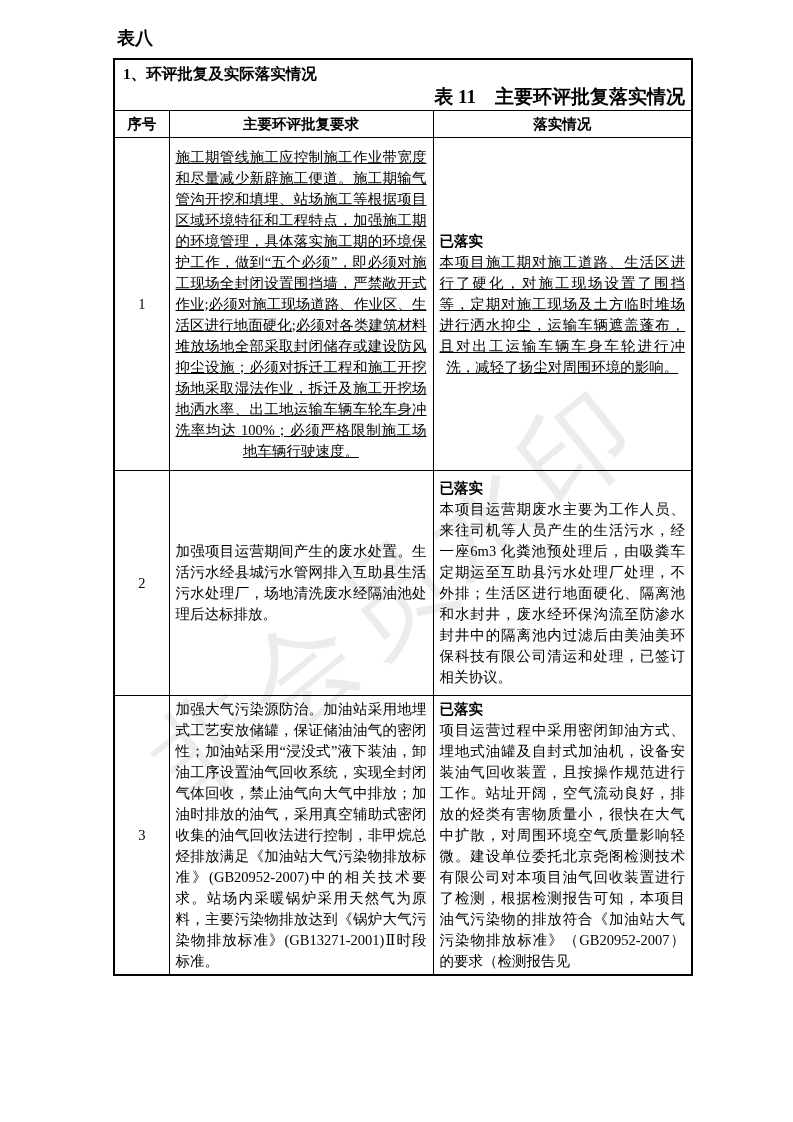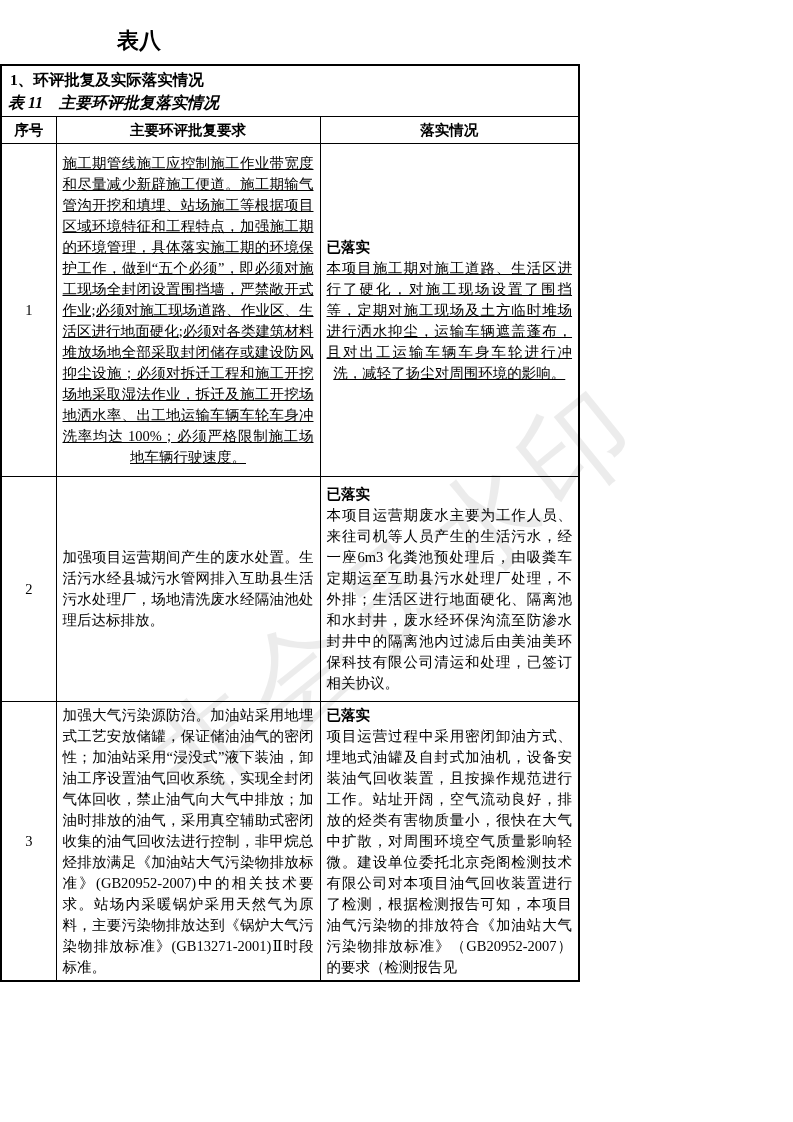--- a/index.html
+++ b/index.html
@@ -32,25 +32,26 @@
     text-align:center;
   }
   .page-header .header-title{
     font-size:13.5px;
     font-weight:bold;
     letter-spacing:0.5px;
   }
   
   .section-label{
     margin:26px 0 8px 117px;
-    font-size:22px;
+    font-size:18px;
     font-weight:bold;
   }
   
   table.approval-table{
+    margin-left:113px;
     width:578px;
     border-collapse:collapse;
     border:2px solid #000;
     table-layout:fixed;
   }
   table.approval-table td{
     border:1.5px solid #000;
     vertical-align:middle;
     padding:2px 6px;
     font-size:14.5px;
@@ -58,25 +59,24 @@
   }
   td.title-cell{padding:4px 6px 2px 6px;}
   .table-title{
     font-size:15.5px;
     font-weight:bold;
     text-align:left;
     padding-left:2px;
     line-height:24px;
   }
   .table-subtitle{
-    font-size:16px;
+    font-size:19px;
     font-weight:bold;
-    text-align:left;
+    text-align:right;
     line-height:22px;
-    font-style:italic;
   }
   td.col-header{
     font-weight:bold;
     text-align:center;
     height:22px;
     padding:1px 2px;
   }
   td.no-cell{
     text-align:center;
     font-size:14px;

